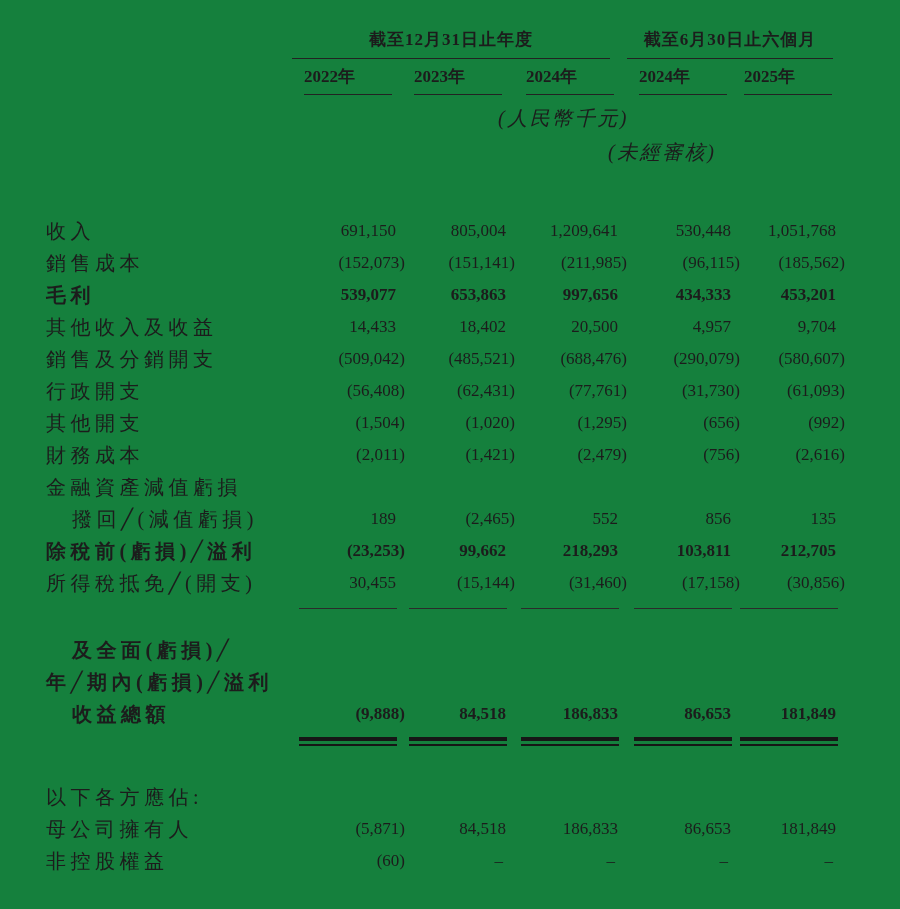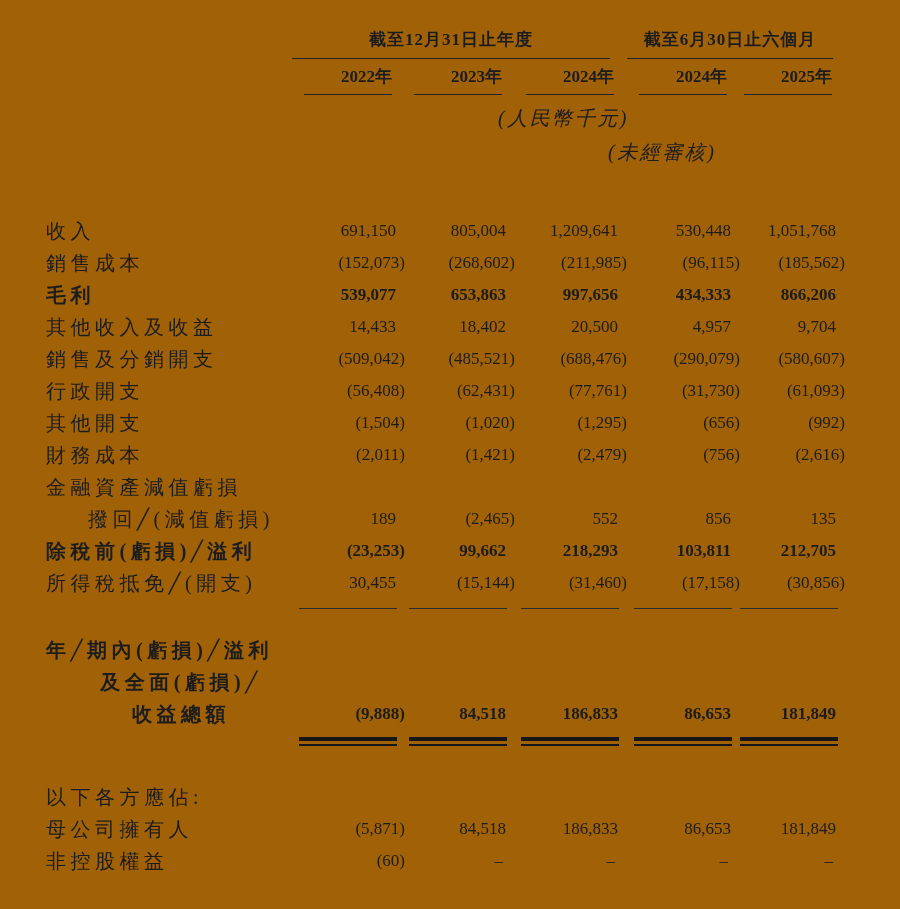--- a/index.html
+++ b/index.html
@@ -4,21 +4,21 @@
 <style>
   html, body {
     margin: 0;
     padding: 0;
     background: #ffffff;
   }
   .page {
     position: relative;
     width: 900px;
     height: 909px;
-    background: #a16207;
+    background: #15803d;
     overflow: hidden;
     box-sizing: border-box;
     padding-top: 26px;
     font-family: "Liberation Serif", "DejaVu Serif", serif;
     color: #1c1c1c;
   }
   table.fin {
     border-collapse: collapse;
     table-layout: fixed;
     width: 805px;
@@ -48,21 +48,21 @@
     padding-bottom: 7px;
     white-space: nowrap;
   }
   .grp.g0 { margin-left: 2px; margin-right: 17px; }
   .grp.g1 { margin-left: 0px; margin-right: 12px; }
 
   tr.year-row { height: 40px; }
   .yr {
     font-weight: bold;
     font-size: 17px;
-    text-align: right;
+    text-align: left;
     border-bottom: 1.5px solid #222;
     padding-bottom: 6px;
     width: 88px;
     margin-left: auto;
     margin-right: 13px;
     white-space: nowrap;
   }
 
   tr.note-row-1 { height: 36px; }
   tr.note-row-2 { height: 33px; }
@@ -78,21 +78,21 @@
   tr.head-gap { height: 46px; }
 
   
   tr.data-row { height: 32px; }
   td.lbl {
     font-size: 20px;
     letter-spacing: 4.5px;
     white-space: nowrap;
     padding-left: 6px;
   }
-  td.lbl.indent { padding-left: 32px; text-align: center; }
+  td.lbl.indent { padding-left: 32px; }
   tr.bold td.lbl, tr.bold td.val { font-weight: bold; }
   td.val {
     text-align: right;
     font-size: 17px;
     white-space: nowrap;
   }
   td.val .pos  { padding-right: 9px; }
   td.val .neg  { padding-right: 0px; }
   td.val .dash { padding-right: 12px; }
 
@@ -178,32 +178,32 @@
           <td class="lbl">收入</td>
           <td class="val"><span class="pos">691,150</span></td>
           <td class="val"><span class="pos">805,004</span></td>
           <td class="val"><span class="pos">1,209,641</span></td>
           <td class="val"><span class="pos">530,448</span></td>
           <td class="val"><span class="pos">1,051,768</span></td>
         </tr>
         <tr class="data-row">
           <td class="lbl">銷售成本</td>
           <td class="val"><span class="neg">(152,073)</span></td>
-          <td class="val"><span class="neg">(268,602)</span></td>
+          <td class="val"><span class="neg">(151,141)</span></td>
           <td class="val"><span class="neg">(211,985)</span></td>
           <td class="val"><span class="neg">(96,115)</span></td>
           <td class="val"><span class="neg">(185,562)</span></td>
         </tr>
         <tr class="data-row bold">
           <td class="lbl">毛利</td>
           <td class="val"><span class="pos">539,077</span></td>
           <td class="val"><span class="pos">653,863</span></td>
           <td class="val"><span class="pos">997,656</span></td>
           <td class="val"><span class="pos">434,333</span></td>
-          <td class="val"><span class="pos">866,206</span></td>
+          <td class="val"><span class="pos">453,201</span></td>
         </tr>
         <tr class="data-row">
           <td class="lbl">其他收入及收益</td>
           <td class="val"><span class="pos">14,433</span></td>
           <td class="val"><span class="pos">18,402</span></td>
           <td class="val"><span class="pos">20,500</span></td>
           <td class="val"><span class="pos">4,957</span></td>
           <td class="val"><span class="pos">9,704</span></td>
         </tr>
         <tr class="data-row">
@@ -285,29 +285,29 @@
             <div class="rule-s"></div>
           </td>
           <td>
             <div class="rule-s"></div>
           </td>
         </tr>
         <tr class="gap-20">
           <td colspan="6"></td>
         </tr>
         <tr class="data-row bold">
+          <td class="lbl indent">及全面(虧損)╱</td>
+          <td class="val"></td>
+          <td class="val"></td>
+          <td class="val"></td>
+          <td class="val"></td>
+          <td class="val"></td>
+        </tr>
+        <tr class="data-row bold">
           <td class="lbl">年╱期內(虧損)╱溢利</td>
-          <td class="val"></td>
-          <td class="val"></td>
-          <td class="val"></td>
-          <td class="val"></td>
-          <td class="val"></td>
-        </tr>
-        <tr class="data-row bold">
-          <td class="lbl indent">及全面(虧損)╱</td>
           <td class="val"></td>
           <td class="val"></td>
           <td class="val"></td>
           <td class="val"></td>
           <td class="val"></td>
         </tr>
         <tr class="data-row bold">
           <td class="lbl indent">收益總額</td>
           <td class="val"><span class="neg">(9,888)</span></td>
           <td class="val"><span class="pos">84,518</span></td>

